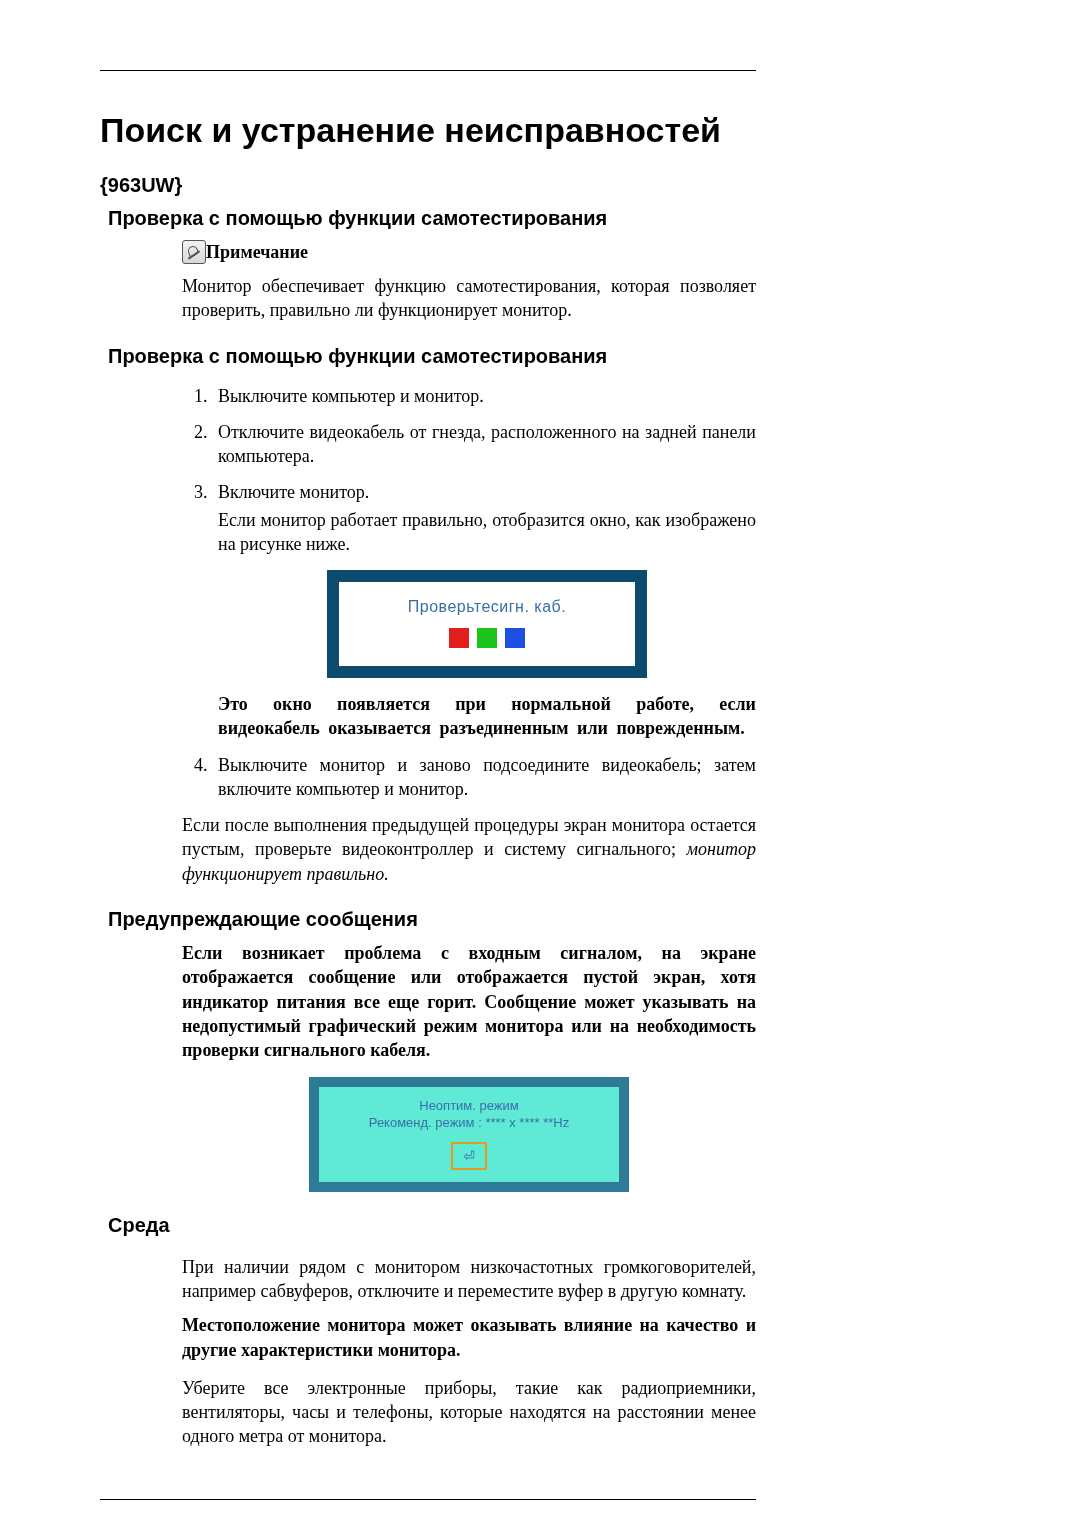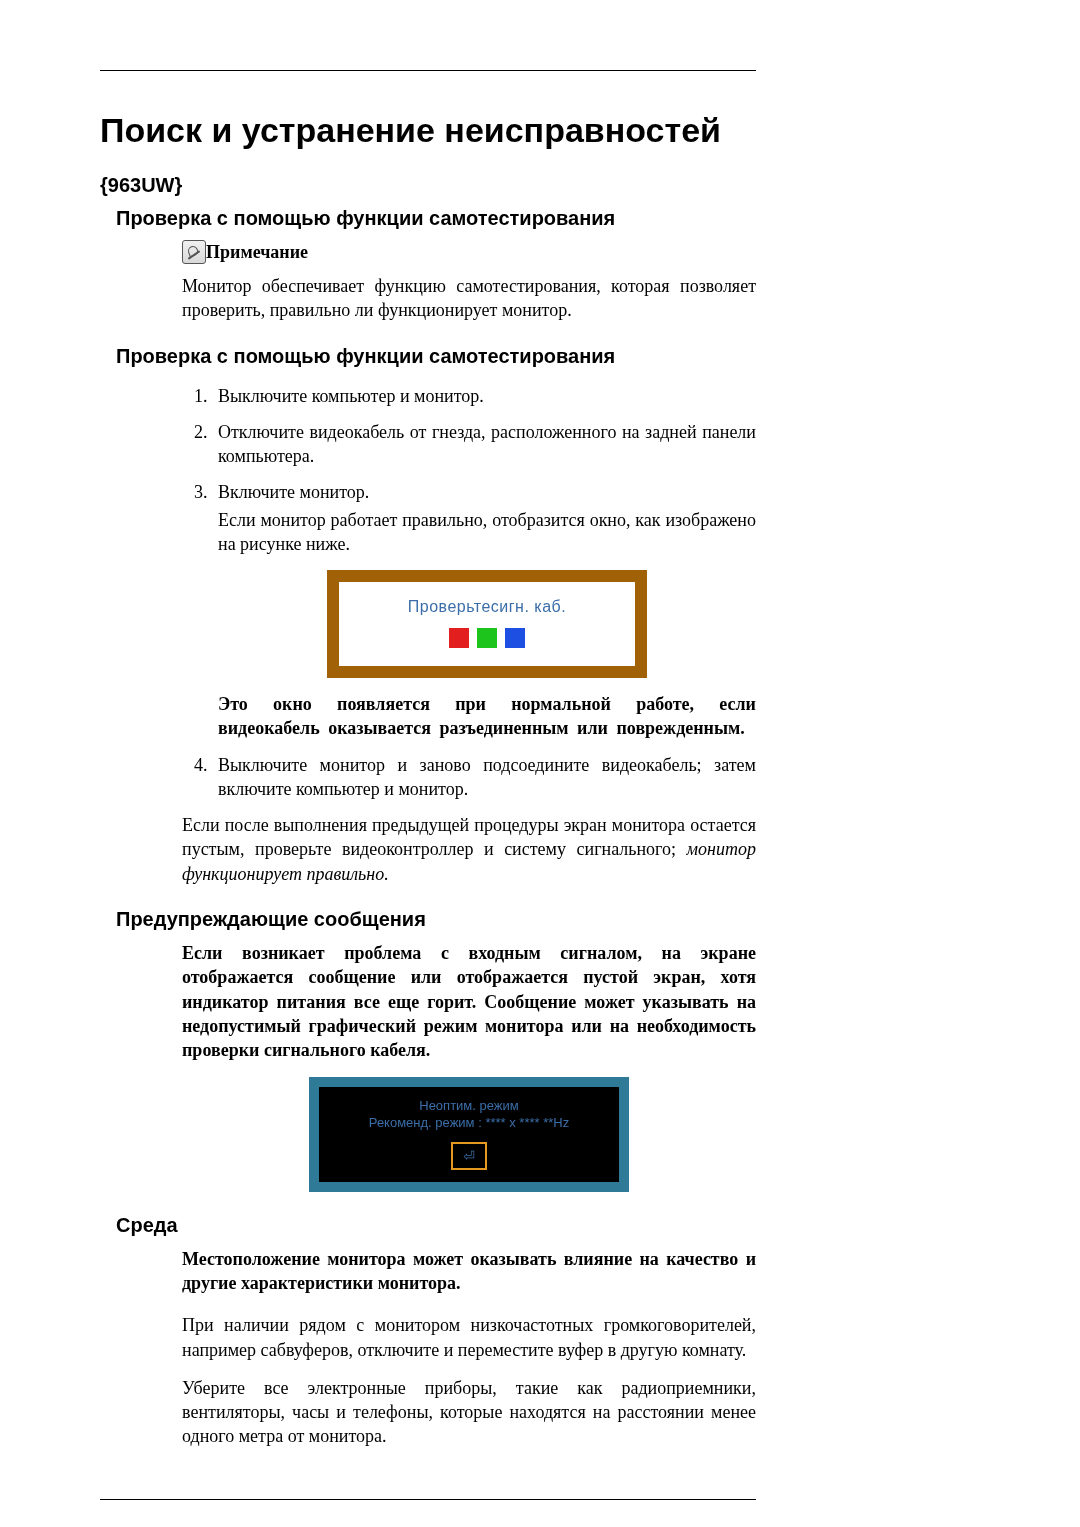--- a/index.html
+++ b/index.html
@@ -33,21 +33,21 @@
   h2.model {
     font-family: Arial, Helvetica, sans-serif;
     font-size: 20px;
     font-weight: bold;
     margin: 0 0 10px 0;
   }
   h2.section {
     font-family: Arial, Helvetica, sans-serif;
     font-size: 20px;
     font-weight: bold;
-    margin: 22px 0 10px 16px;
+    margin: 22px 0 10px 8px;
   }
   .indent {
     margin-left: 82px;
   }
   .note-row {
     display: flex;
     align-items: center;
     margin-top: 4px;
   }
   .note-icon {
@@ -108,21 +108,21 @@
     font-style: italic;
   }
   
   .osd-wrap {
     display: flex;
     justify-content: center;
     margin: 14px 0;
   }
   .osd1 {
     width: 320px;
-    background: #a16207;
+    background: #0c4a6e;
     padding: 12px;
     box-sizing: border-box;
   }
   .osd1-inner {
     background: #fff;
     padding: 14px 10px 18px 10px;
     text-align: center;
   }
   .osd1-text {
     font-family: Arial, Helvetica, sans-serif;
@@ -141,21 +141,21 @@
   .sq.green { background: #1cc41c; }
   .sq.blue { background: #1e4fe3; }
 
   .osd2 {
     width: 320px;
     background: #2f7a96;
     padding: 10px;
     box-sizing: border-box;
   }
   .osd2-inner {
-    background: #000000;
+    background: #5eead4;
     padding: 10px 10px 12px 10px;
     text-align: center;
   }
   .osd2-line {
     font-family: Arial, Helvetica, sans-serif;
     font-size: 13px;
     color: #3b6ea8;
     line-height: 1.35;
   }
   .osd2-btn {
@@ -234,19 +234,19 @@
           <div class="osd2-line">Неоптим. режим</div>
           <div class="osd2-line">Рекоменд. режим :   **** x ****   **Hz</div>
           <div class="osd2-btn">⏎</div>
         </div>
       </div>
     </div>
   </div>
 
   <h2 class="section">Среда</h2>
   <div class="indent">
+    <p class="body" style="margin-top:18px">При наличии рядом с монитором низкочастотных громкоговорителей, например сабвуферов, отключите и переместите вуфер в другую комнату.</p>
     <p class="body justify-wide">Местоположение монитора может оказывать влияние на качество и другие характеристики монитора.</p>
-    <p class="body" style="margin-top:18px">При наличии рядом с монитором низкочастотных громкоговорителей, например сабвуферов, отключите и переместите вуфер в другую комнату.</p>
     <p class="body" style="margin-top:14px">Уберите все электронные приборы, такие как радиоприемники, вентиляторы, часы и телефоны, которые находятся на расстоянии менее одного метра от монитора.</p>
   </div>
 
   <div class="rule-bottom"></div>
 </div>
 
 </body></html>

